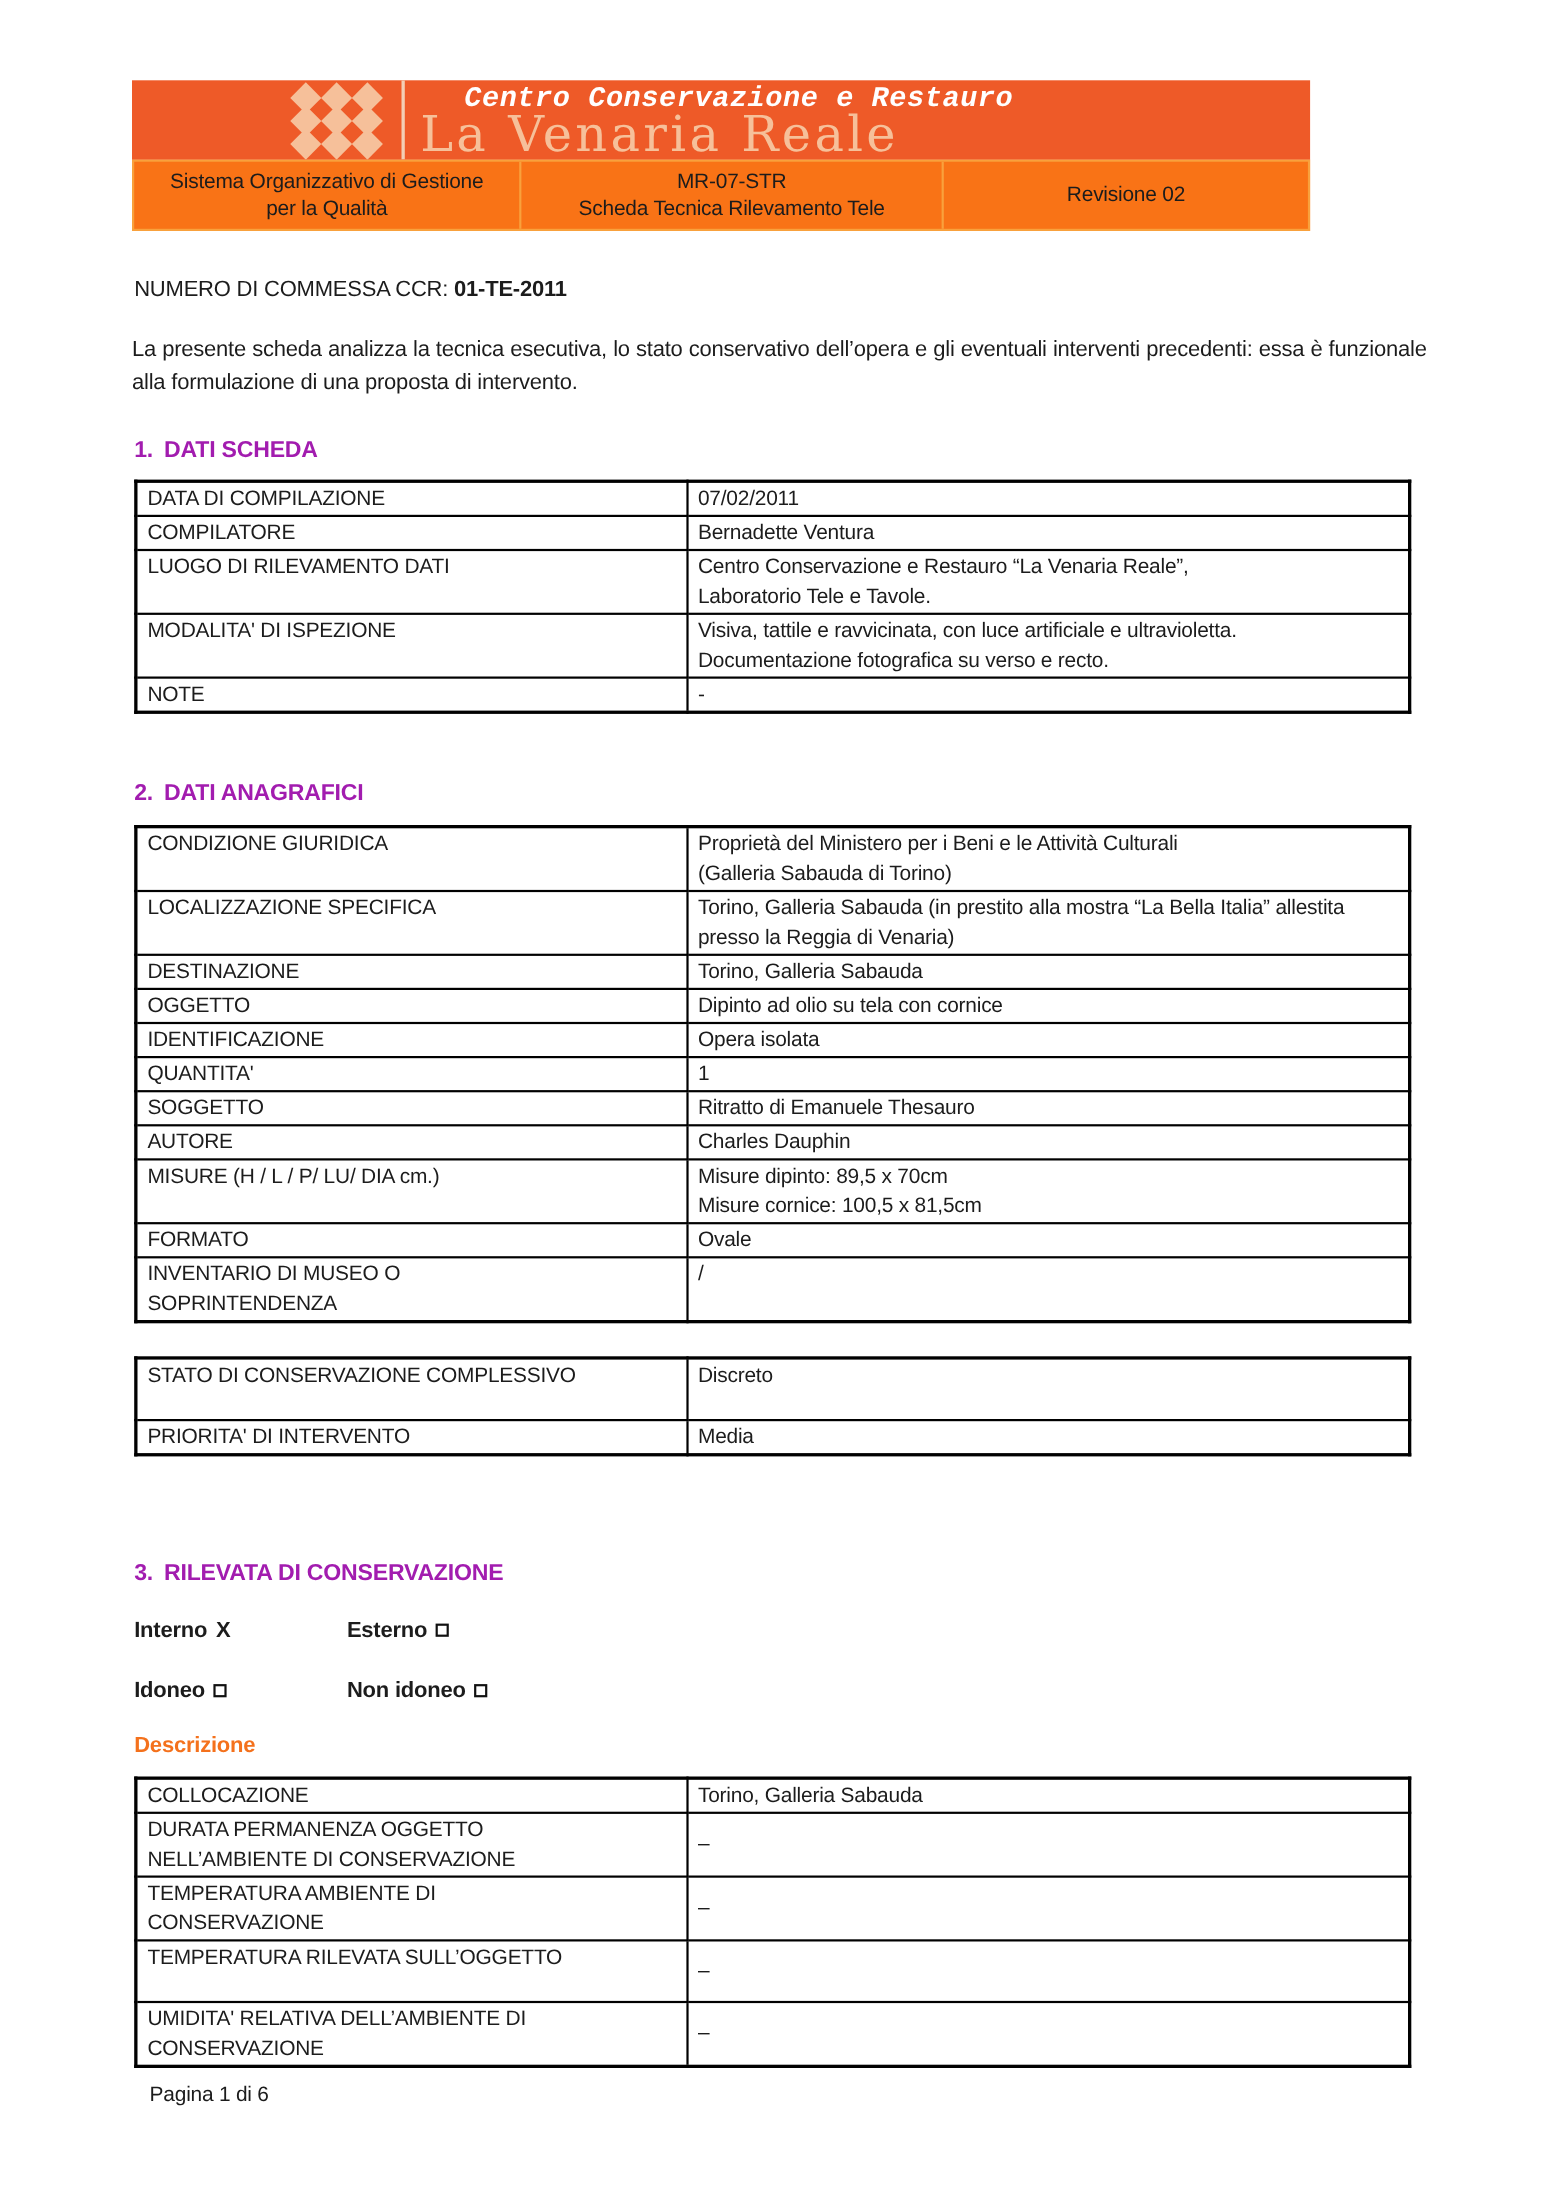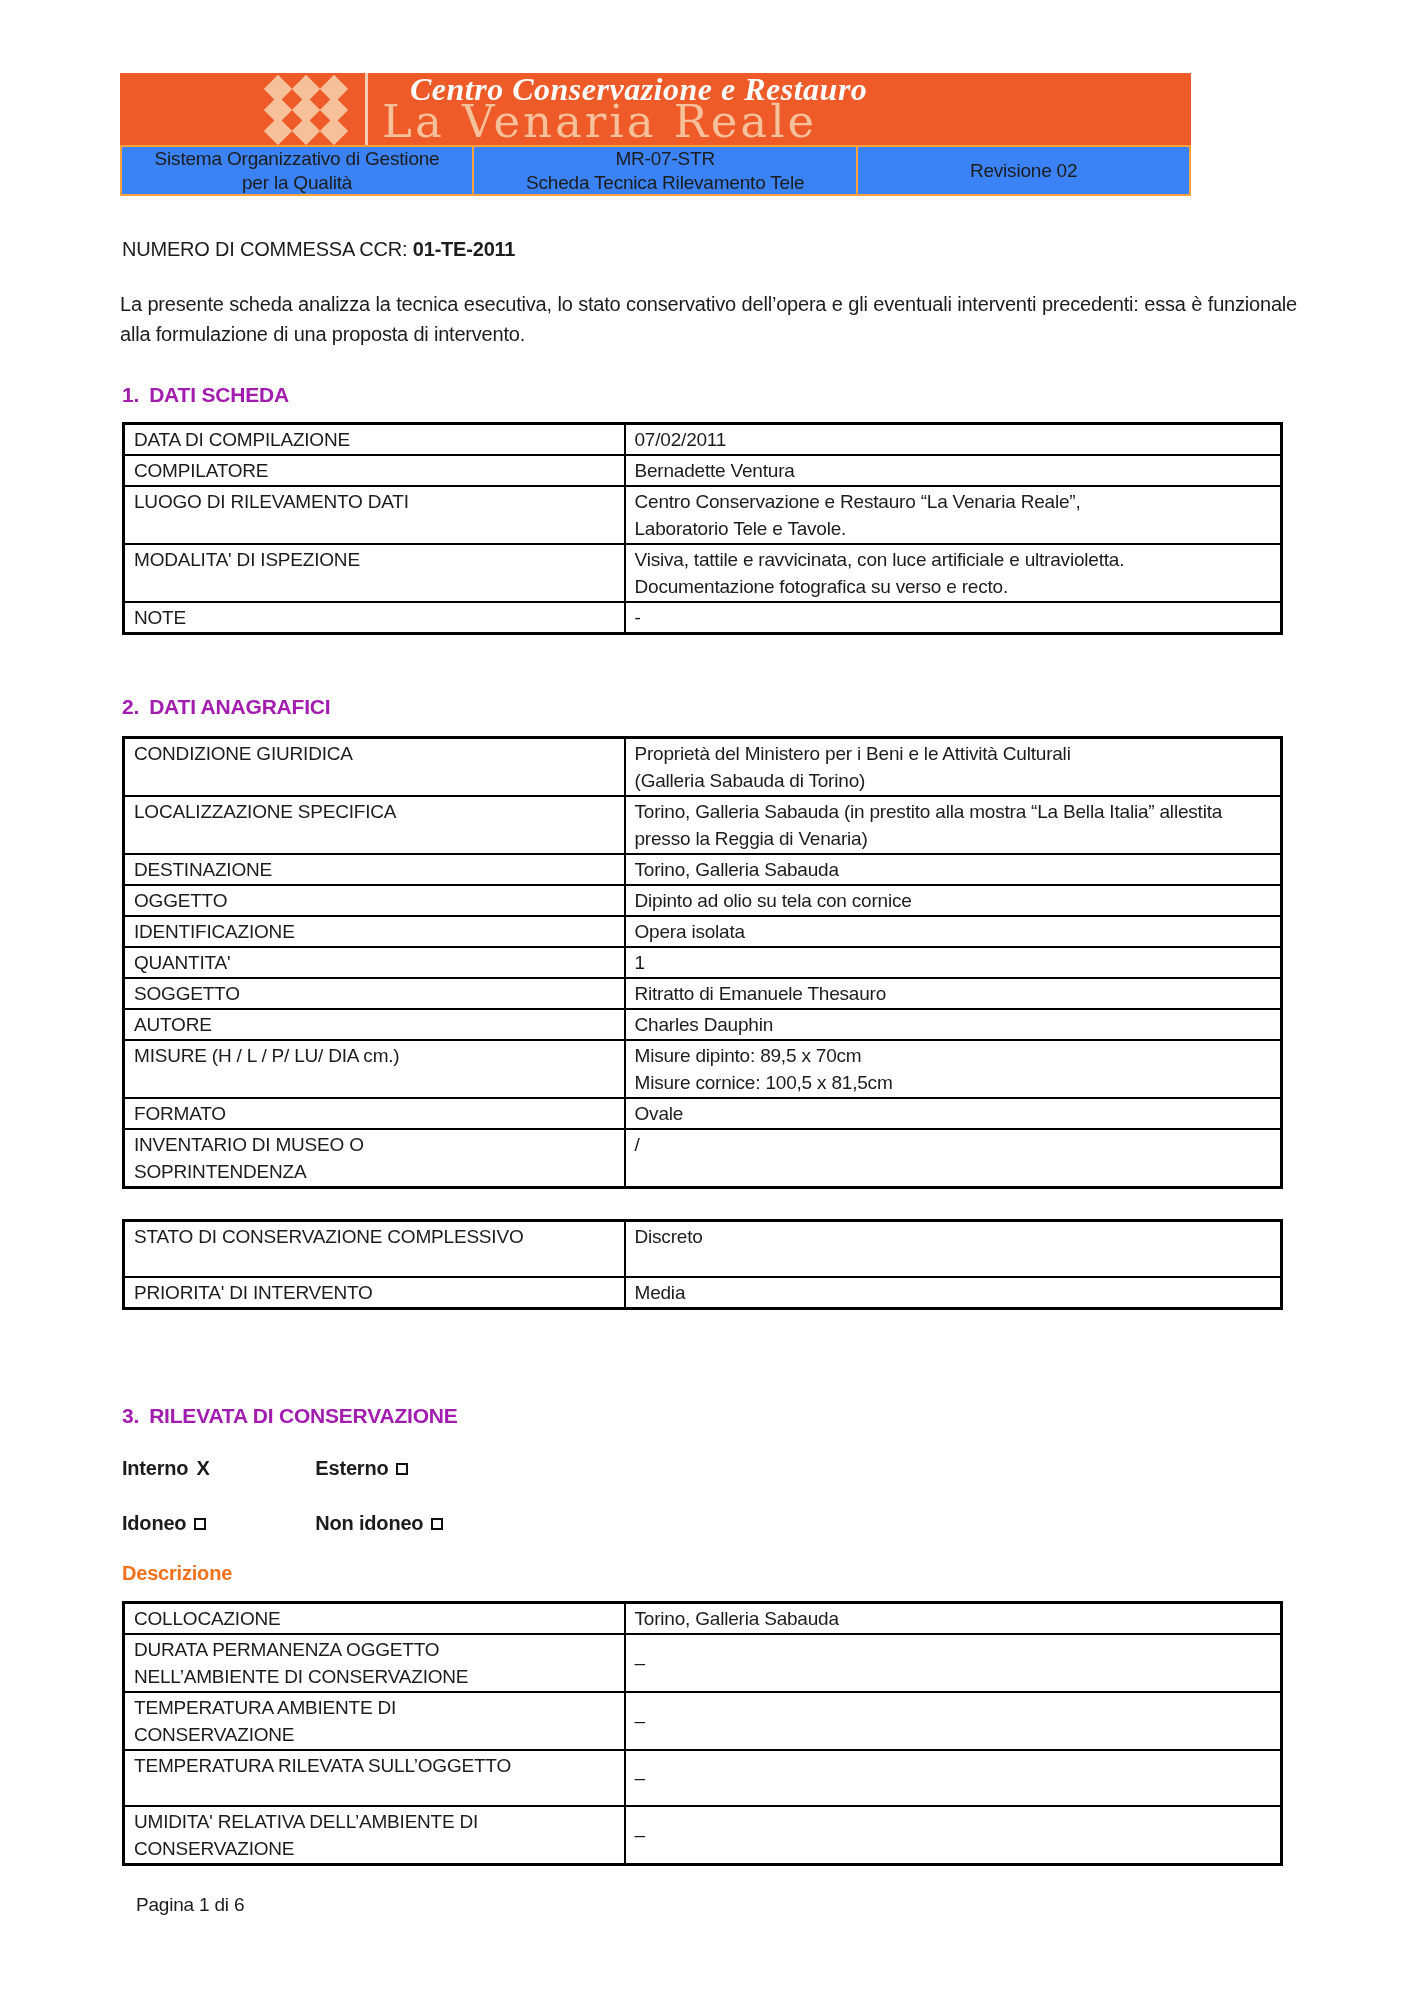--- a/index.html
+++ b/index.html
@@ -27,36 +27,36 @@
     grid-template-rows:repeat(3,20px);
     column-gap:8px;row-gap:1px;
   }
   .diamond{width:20px;height:20px;background:#f6c09a;transform:rotate(45deg);}
   .banner-divider{
     position:absolute;left:245px;top:0;
     width:3px;height:72px;background:#f3ceb4;
   }
   .brand-text{position:absolute;left:262px;top:2px;width:800px;}
   .brand-line1{
-    font-family:Liberation Serif, serif;
+    font-family:Liberation Mono, monospace;
     font-style:italic;font-weight:600;
-    font-size:32px;line-height:28px;color:#ffffff;
-    margin-left:28px;letter-spacing:0.5px;
+    font-size:26px;line-height:28px;color:#ffffff;
+    margin-left:40px;letter-spacing:0.5px;
   }
   .brand-line2{
     font-family:"DejaVu Serif","Liberation Serif",serif;
     font-size:45px;line-height:44px;color:#f6c09a;
     letter-spacing:3px;margin-top:-3px;
   }
   
   .meta{
-    margin-left:120px;width:1071px;height:51px;
+    margin-left:120px;width:1071px;height:65px;
     display:flex;
     border:2px solid #f9a13c;box-sizing:border-box;
-    background:#3b82f6;
+    background:#f97316;
   }
   .meta-cell{
     box-sizing:border-box;
     display:flex;flex-direction:column;justify-content:center;
     text-align:center;font-size:19px;line-height:24px;
     padding:2px 6px;
   }
   .meta-cell.m1{width:33%;border-right:2px solid #f9a13c;}
   .meta-cell.m2{width:36%;border-right:2px solid #f9a13c;}
   .meta-cell.m3{width:31%;}

